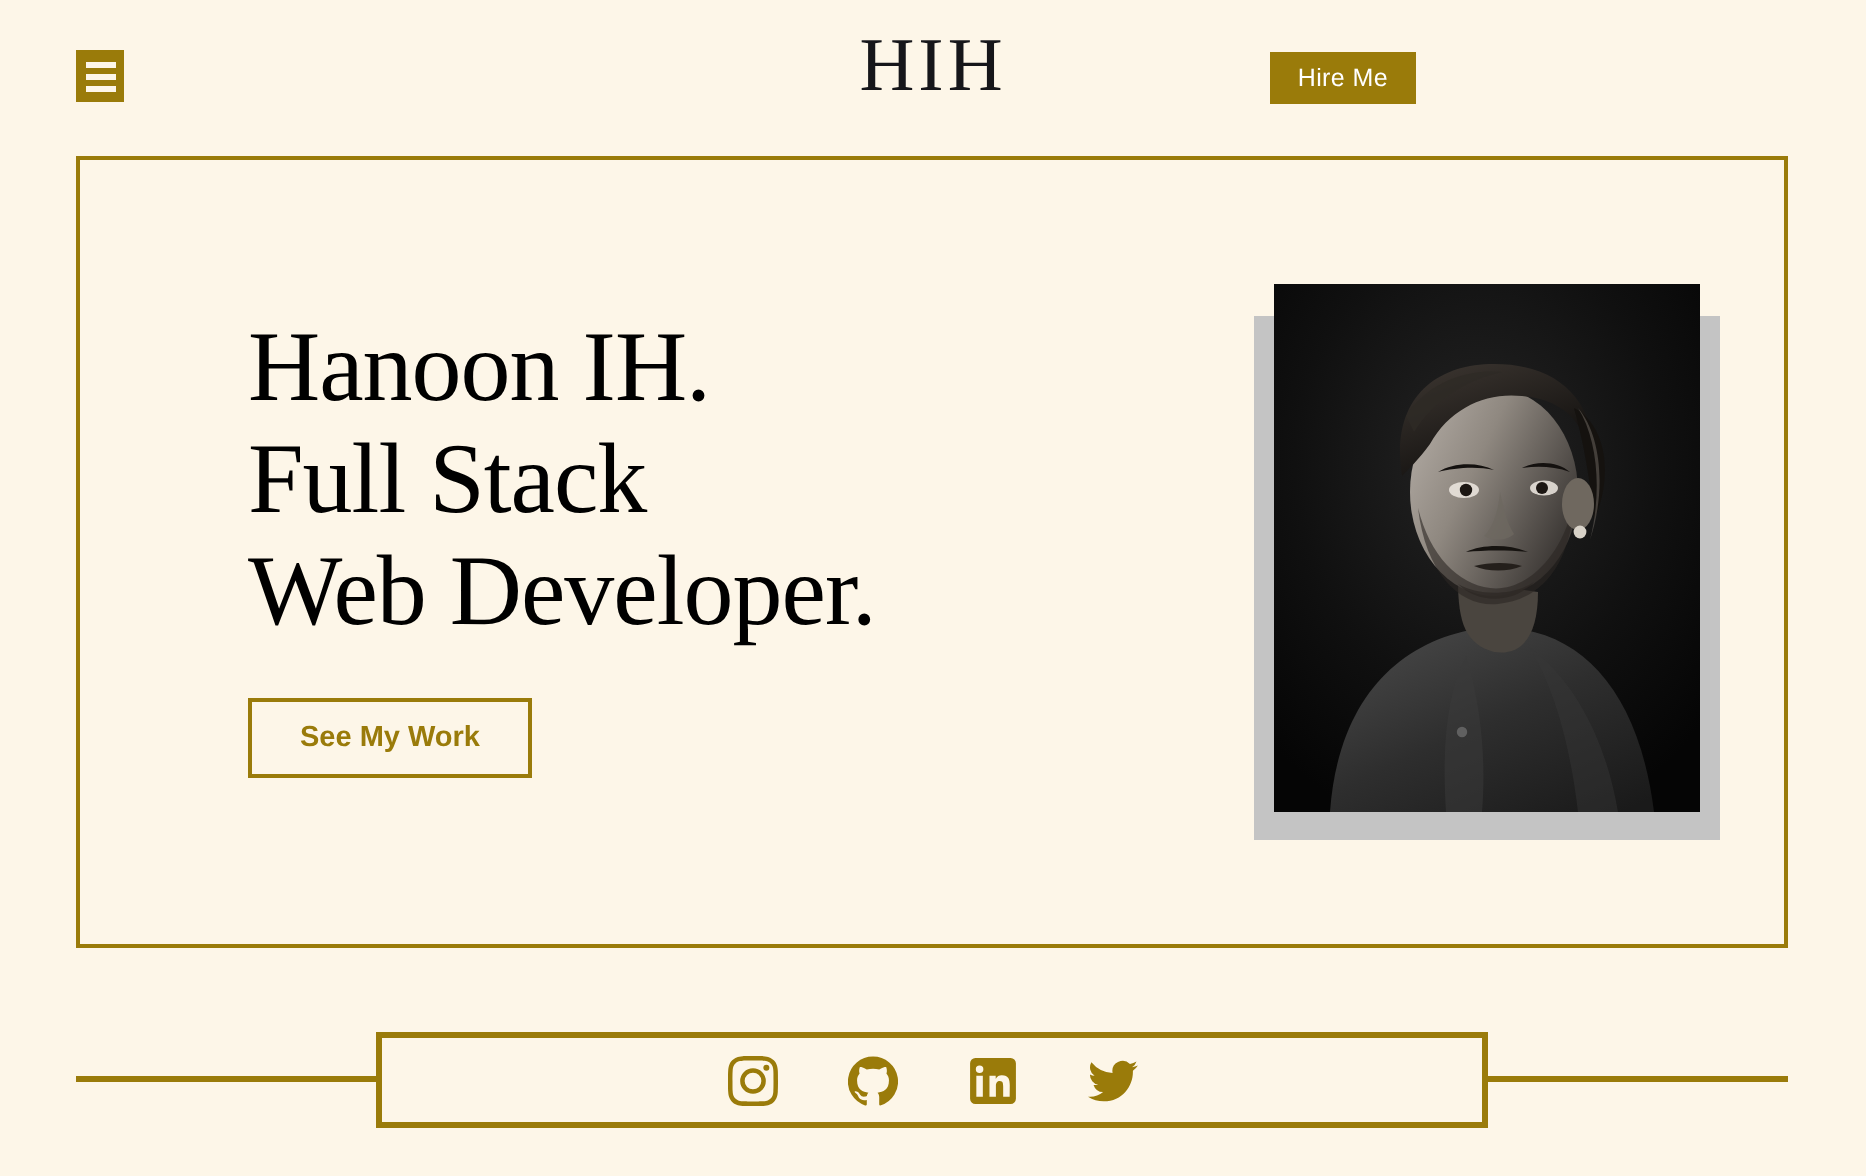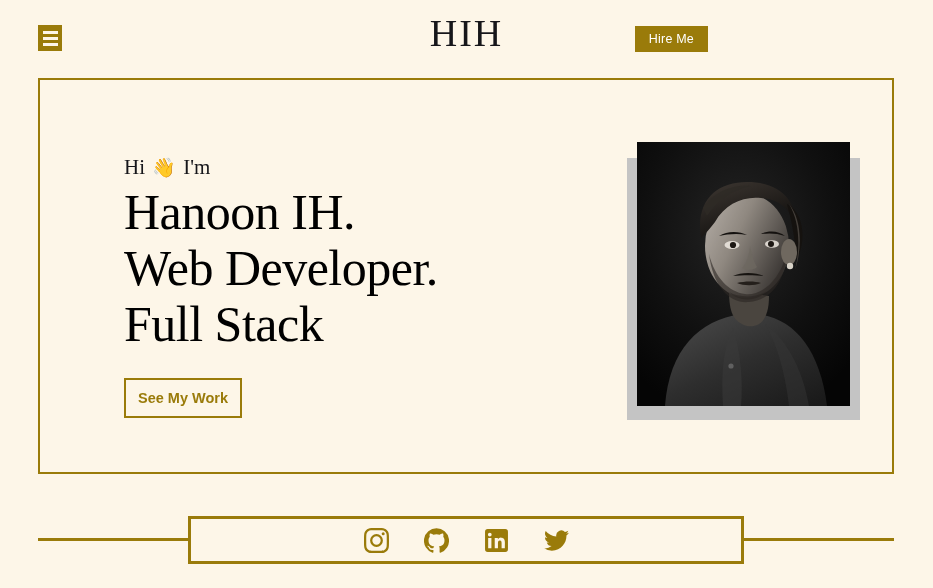--- a/index.html
+++ b/index.html
@@ -113,21 +113,21 @@
 
   .see-work {
     display: inline-block;
     margin-top: 26px;
     border: 2px solid #9A7B0A;
     background: transparent;
     color: #9A7B0A;
     font-family: "Liberation Sans", sans-serif;
     font-size: 14.5px;
     font-weight: bold;
-    padding: 10px 12px;
+    padding: 10px 24px;
     cursor: pointer;
   }
 
   
   .photo-wrap {
     position: absolute;
     left: 548px;
     top: 62px;
     width: 240px;
     height: 280px;
@@ -196,30 +196,25 @@
   </div>
 
   <div class="logo">HIH</div>
 
   <button class="hire-me">Hire Me</button>
 </div>
 
 <div class="hero">
 
   <div class="hero-text">
-    <div class="greeting">
-      <span>Hi</span>
-      <span class="wave">👋</span>
-      <span>I'm</span>
-    </div>
 
     <div class="headline">
       <div>Hanoon IH.</div>
+      <div>Full Stack</div>
       <div>Web Developer.</div>
-      <div>Full Stack</div>
     </div>
 
     <button class="see-work">See My Work</button>
   </div>
 
   <div class="photo-wrap">
     <div class="photo-shadow"></div>
     <div class="photo">
       <svg viewBox="0 0 213 264" preserveAspectRatio="xMidYMid slice">
         <defs>

